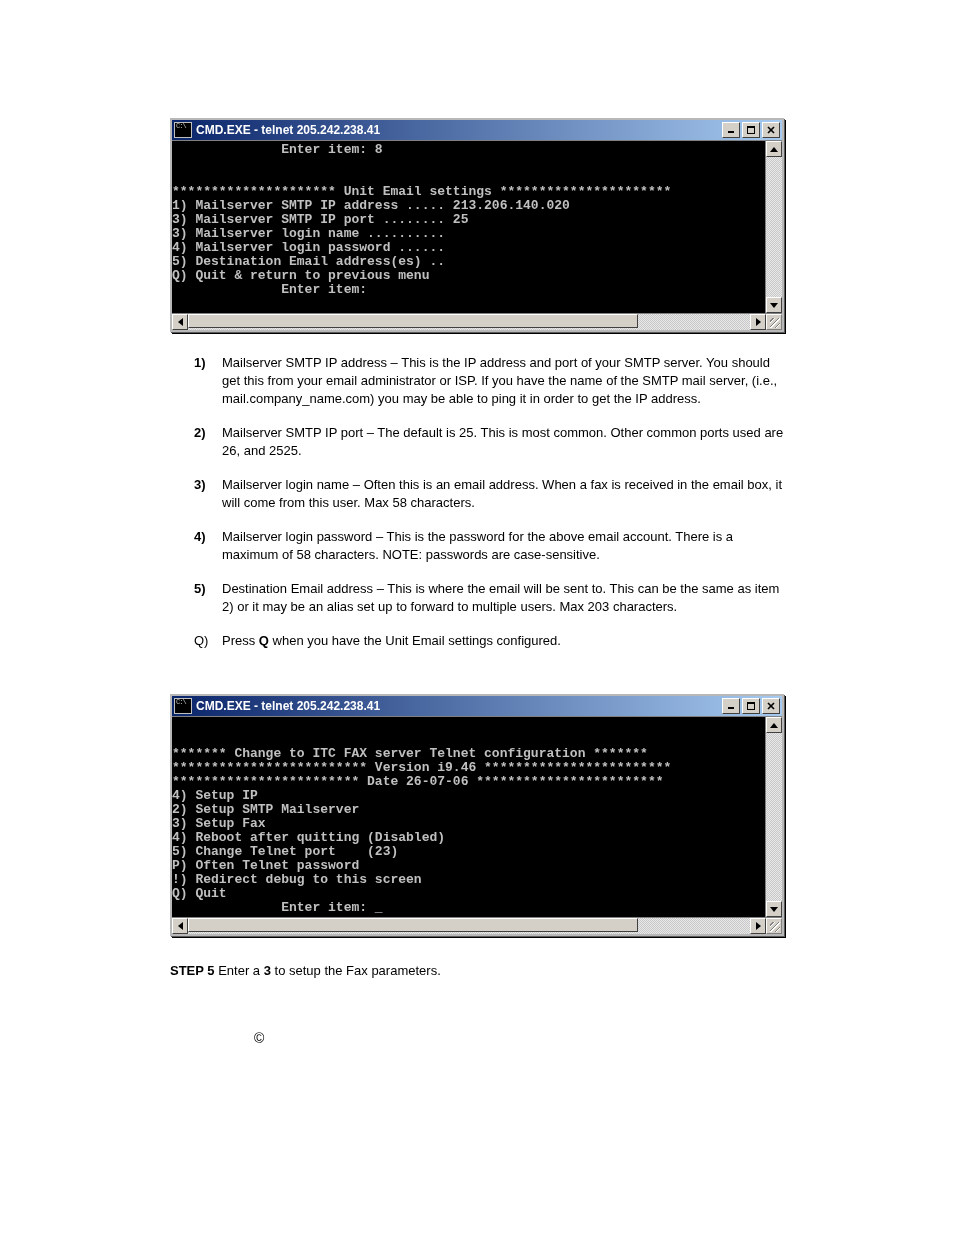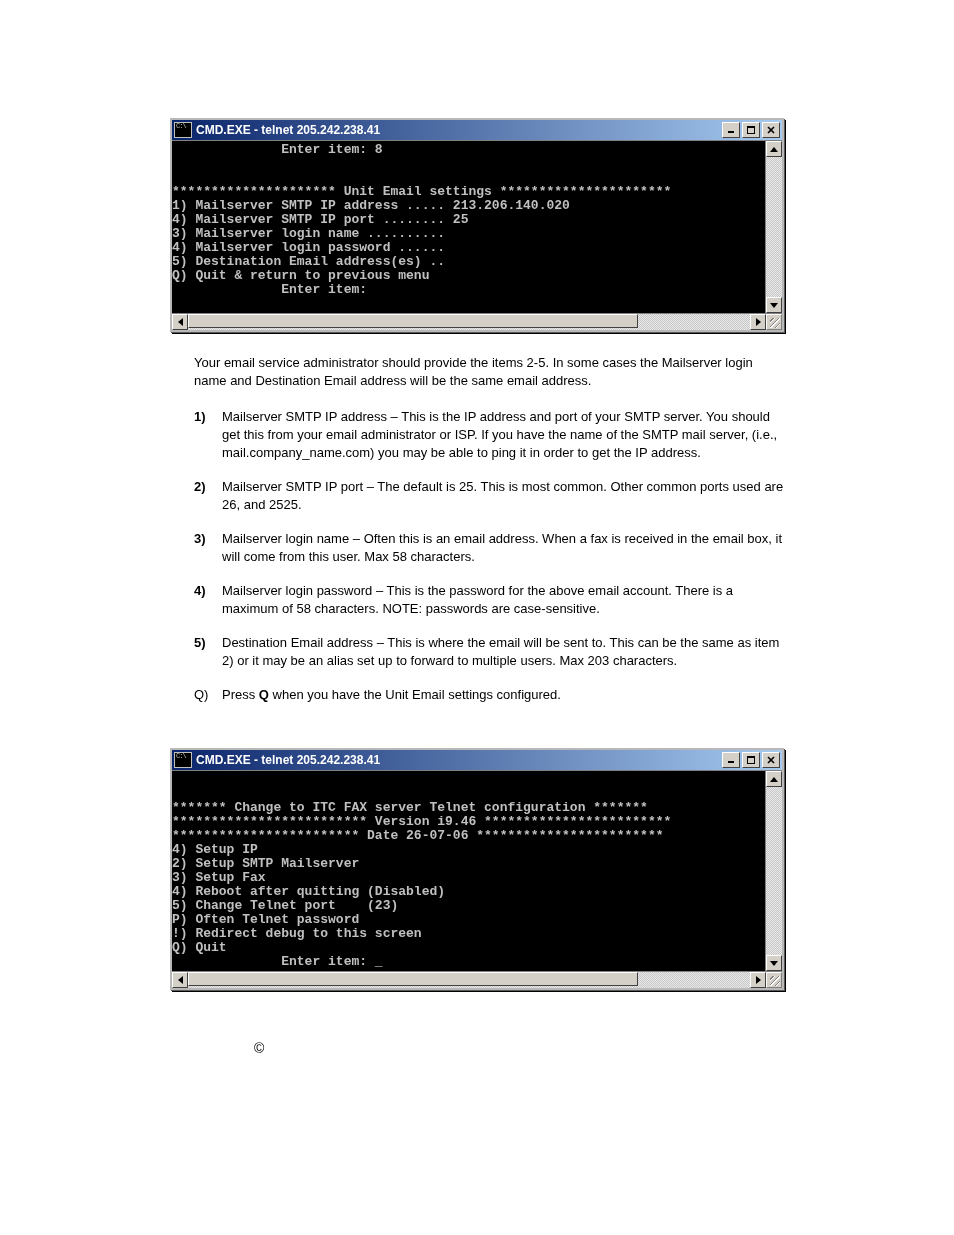--- a/index.html
+++ b/index.html
@@ -227,21 +227,21 @@
             </svg>
         </div>
       </div>
     </div>
     <div class="console-body-wrap">
       <div class="console-body"><span>              Enter item: 8</span>
 <span></span>
 <span></span>
 <span>********************* Unit Email settings **********************</span>
 <span>1) Mailserver SMTP IP address ..... 213.206.140.020</span>
-<span>4) Mailserver SMTP IP port ........ 25</span>
+<span>3) Mailserver SMTP IP port ........ 25</span>
 <span>3) Mailserver login name ..........</span>
 <span>4) Mailserver login password ......</span>
 <span>5) Destination Email address(es) ..</span>
 <span>Q) Quit &amp; return to previous menu</span>
 <span>              Enter item:</span>
 <span></span>
 <span></span></div>
       <div class="vscrollbar">
         <div class="sb-btn">
             <div class="arrow up"></div>
@@ -259,21 +259,20 @@
       <div class="sb-track-h">
         <div class="sb-thumb-h"></div>
       </div>
       <div class="sb-btn">
           <div class="arrow right"></div>
         </div>
       <div class="sb-corner"></div>
     </div>
   </div>
 
-  <p class="body-text">Your email service administrator should provide the items 2-5. In some cases the Mailserver login name and Destination Email address will be the same email address.</p>
 
   <ol class="items">
     <li>
       <span class="li-marker">1)</span>
       <span class="li-title">Mailserver SMTP IP address</span><span> – </span><span>This is the IP address and port of your SMTP server. You should get this from your email administrator or ISP. If you have the name of the SMTP mail server, (i.e., mail.company_name.com) you may be able to ping it in order to get the IP address.</span>
     </li>
     <li>
       <span class="li-marker">2)</span>
       <span class="li-title">Mailserver SMTP IP port –</span><span> </span><span>The default is 25. This is most common. Other common ports used are 26, and 2525.</span>
     </li>
@@ -356,16 +355,19 @@
       <div class="sb-track-h">
         <div class="sb-thumb-h"></div>
       </div>
       <div class="sb-btn">
           <div class="arrow right"></div>
         </div>
       <div class="sb-corner"></div>
     </div>
   </div>
 
+  <p class="step-line">
+    <span class="step-label">STEP 5</span><span> Enter a </span><b>3</b><span> to setup the Fax parameters.</span>
+  </p>
 
   <div class="copyright">©</div>
 
 </div>
 
 </body></html>

